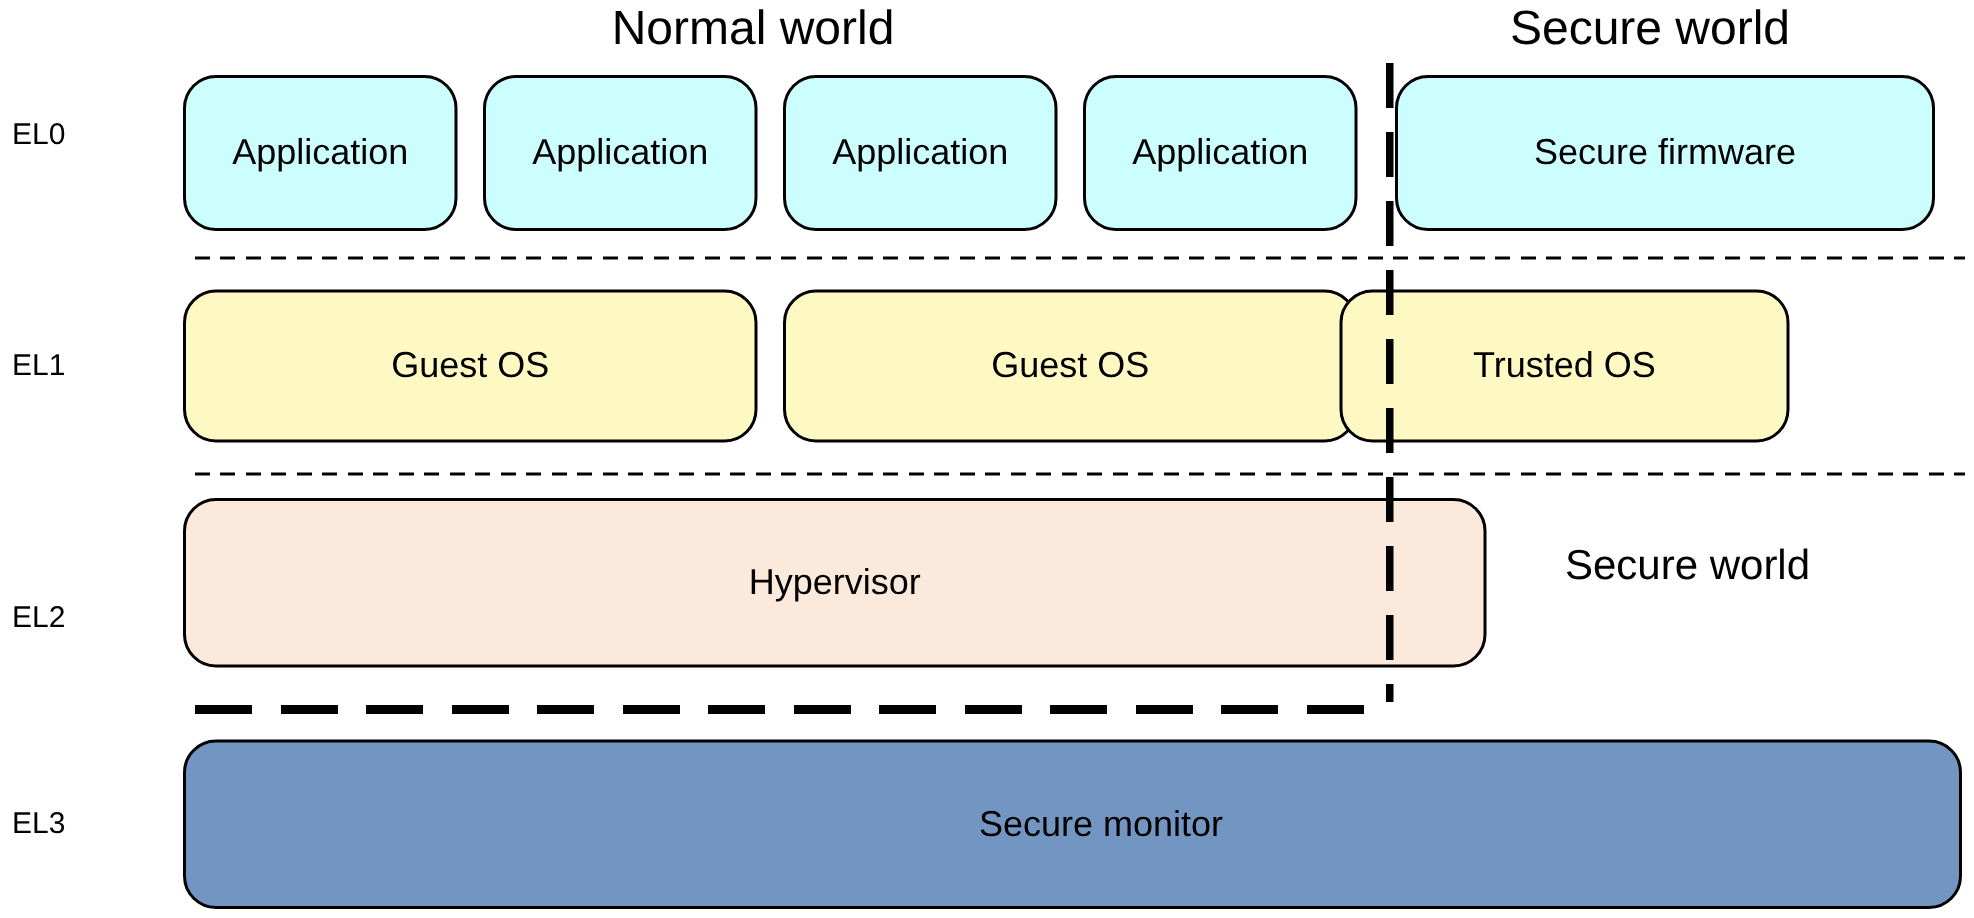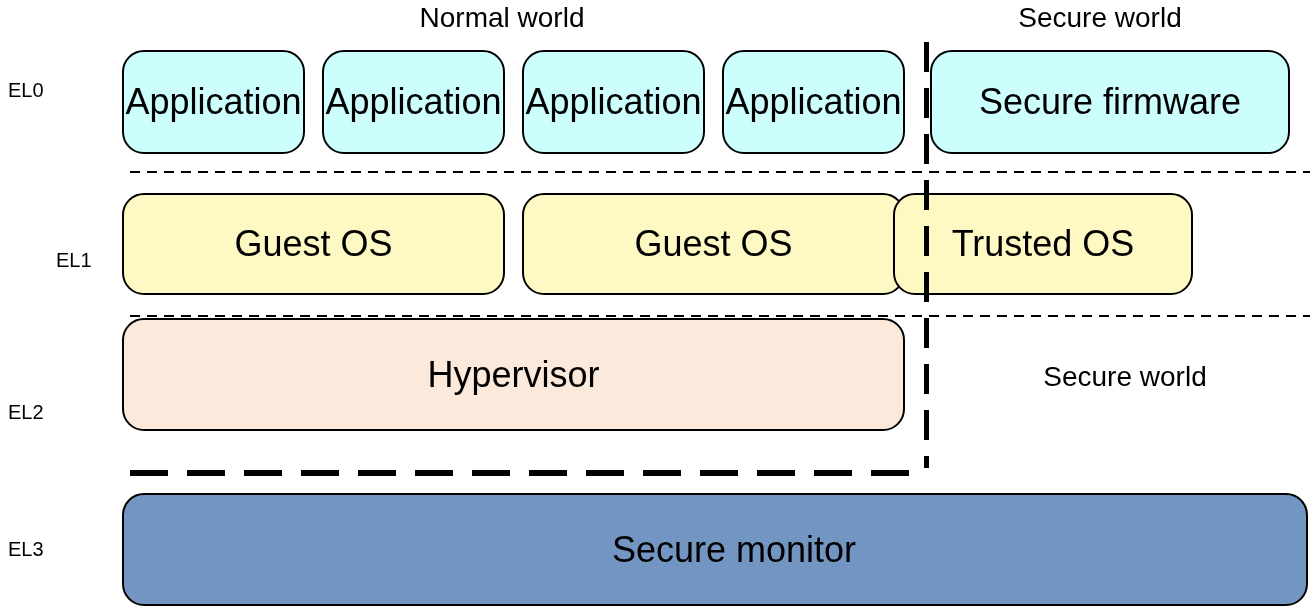--- a/index.html
+++ b/index.html
@@ -1,50 +1,50 @@
 <!DOCTYPE html>
 <html><head>
 <meta charset="utf-8">
 <style>
   html,body{margin:0;padding:0;background:#fff;}
   .stage{
     position:relative;width:1316px;height:612px;background:#ffffff;
     font-family:"Liberation Sans",sans-serif;color:#000;overflow:hidden;
   }
   .world-header{
-    position:absolute;top:2px;font-size:28px;line-height:32px;text-align:center;
+    position:absolute;top:2px;font-size:32px;line-height:32px;text-align:center;
     white-space:nowrap;
   }
   .wh-normal{left:122px;width:760px;}
   .wh-secure{left:950px;width:300px;}
   .el-label{
     position:absolute;left:8px;width:80px;font-size:20px;line-height:32px;text-align:left;
   }
   .lbl-el0{top:74px;}
-  .lbl-el1{top:244px;margin-left:48px;}
+  .lbl-el1{top:228px;}
   .lbl-el2{top:396px;}
   .lbl-el3{top:533px;}
   .box{
     position:absolute;box-sizing:border-box;border:2px solid #000;border-radius:22px;
     display:flex;align-items:center;justify-content:center;
-    font-size:36px;text-align:center;white-space:nowrap;
+    font-size:24px;text-align:center;white-space:nowrap;
   }
   .fill-cyan{background:#CCFEFE;}
   .fill-gray{background:#fef9c3;}
   .fill-peach{background:#FBEADC;}
   .fill-blue{background:#7295C2;}
   .app1{left:122px;top:50px;width:183px;height:104px;}
   .app2{left:322px;top:50px;width:183px;height:104px;}
   .app3{left:522px;top:50px;width:183px;height:104px;}
   .app4{left:722px;top:50px;width:183px;height:104px;}
   .sfw {left:930px;top:50px;width:360px;height:104px;}
   .gos1{left:122px;top:193px;width:383px;height:102px;}
   .gos2{left:522px;top:193px;width:383px;height:102px;}
   .tos {left:893px;top:193px;width:300px;height:102px;}
-  .hyp {left:122px;top:318px;width:783px;height:113px;}
+  .hyp {left:122px;top:332px;width:869px;height:113px;}
   .mon {left:122px;top:493px;width:1186px;height:113px;padding-left:38px;}
   .dash-h{position:absolute;left:130px;width:1180px;}
   .dash-h.thin{
     height:2px;
     background:repeating-linear-gradient(90deg,#000 0 10px,transparent 10px 17px);
   }
   .d1{top:171px;}
   .d2{top:315px;}
   .dash-h.thick{
     top:470px;left:130px;width:780px;height:6px;

